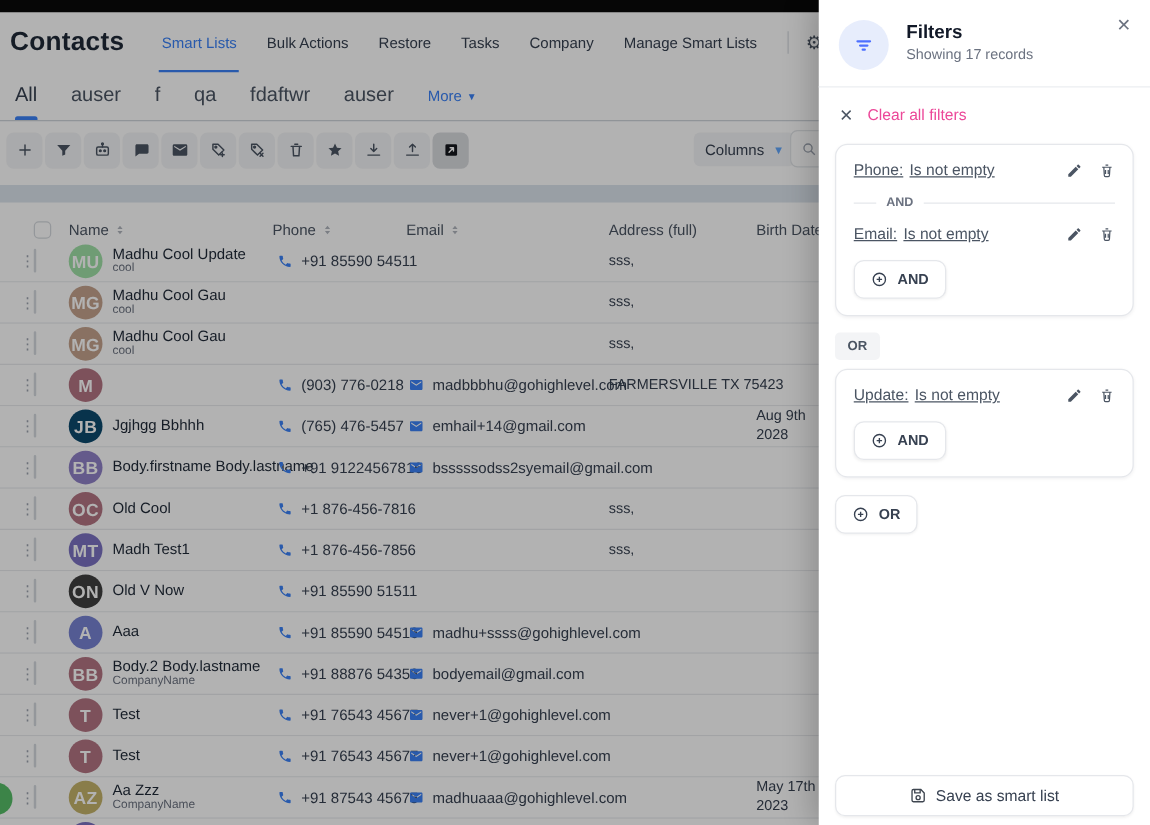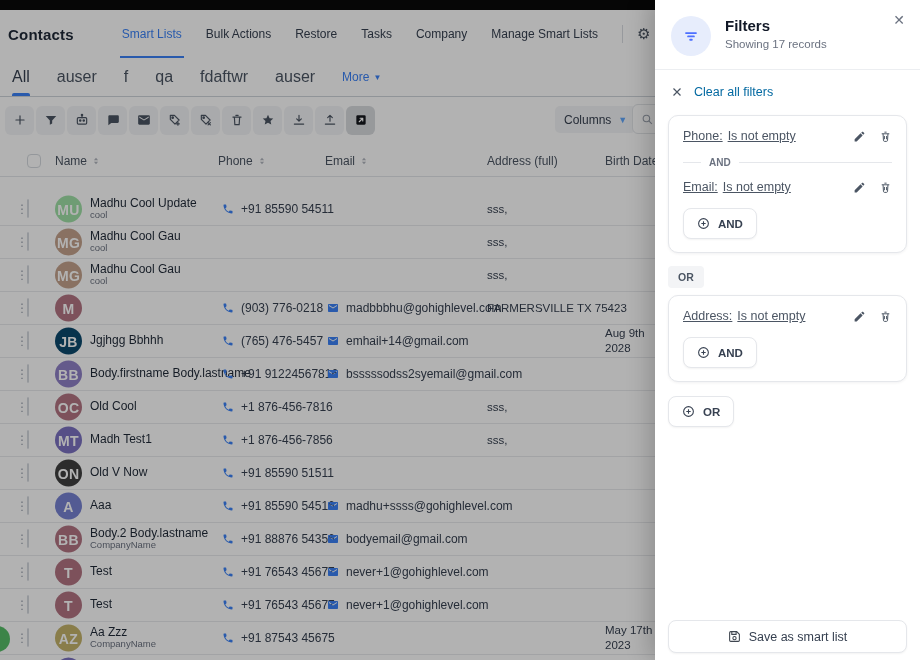--- a/index.html
+++ b/index.html
@@ -2,21 +2,21 @@
 <html><head>
 <meta charset="utf-8">
 <style>
   html,body{margin:0;padding:0}
   body{width:920px;height:660px;overflow:hidden;position:relative;background:#fff;
        font-family:"Liberation Sans",sans-serif;-webkit-font-smoothing:antialiased}
   
   .app{position:absolute;inset:0;background:#fff}
   .topbar{position:absolute;top:0;left:0;right:0;height:10px;background:#0a0a0a}
   .hdr{position:absolute;top:10px;left:0;right:0;height:48px;background:#fff;display:flex;align-items:center;padding:0 8px;box-sizing:border-box}
-  .title{font-size:15px;font-weight:bold;color:#1f2937;margin-right:48px;letter-spacing:.2px}
+  .title{font-size:21px;font-weight:bold;color:#1f2937;margin-right:30px;letter-spacing:.2px}
   .navtabs{display:flex;align-items:center;height:100%}
   .navtab{font-size:12px;color:#374151;margin-right:24px;height:100%;display:flex;align-items:center;position:relative;cursor:pointer;font-weight:500}
   .navtab.active{color:#3b82f6}
   .navtab.active::after{content:"";position:absolute;left:-2px;right:-2px;bottom:0;height:2px;background:#3b82f6}
   .vdiv{width:1px;height:18px;background:#d8dce1;margin:0 14px 0 0}
   .gear{font-size:15px;color:#4b5563}
   .subtabs{position:absolute;top:58px;left:0;right:0;height:39px;display:flex;align-items:center;padding:0 12px;border-bottom:1px solid #cfd4da;box-sizing:border-box;background:#fff}
   .subtab{font-size:16px;color:#4b5563;margin-right:27px;height:100%;display:flex;align-items:center;position:relative}
   .subtab.active{color:#374151;font-weight:500}
   .subtab.active::after{content:"";position:absolute;left:0;right:0;bottom:0;height:3px;background:#3b82f6;border-radius:2px 2px 0 0}
@@ -24,21 +24,21 @@
   .moretab .chev{font-size:8px}
   .toolbar{position:absolute;top:102px;left:0;right:0;height:36px;display:flex;align-items:center;padding:0 5px;box-sizing:border-box;background:#fff}
   .tbtn{width:29px;height:29px;border-radius:6px;background:#f3f4f6;display:flex;align-items:center;justify-content:center;margin-right:2px;color:#4b5563;flex:none}
   .tbtn svg{width:14px;height:14px}
   .tbtn.dark{background:#d9dbdf;color:#15181d}
   .columns{position:absolute;left:555px;top:106px;height:27px;padding:0 9px;border-radius:5px;background:#f3f4f6;display:flex;align-items:center;gap:7px;font-size:12px;color:#374151}
   .columns .chev{color:#60a5fa;font-size:9px}
   .search{position:absolute;left:632px;top:104px;width:90px;height:30px;background:#fff;border:1px solid #e2e5e9;border-radius:6px;display:flex;align-items:center;padding-left:8px;box-sizing:border-box;color:#9ca3af}
   .search svg{width:13px;height:13px}
   .band{position:absolute;top:148px;left:0;right:0;height:14px;background:#dce4ec}
-  .thead{position:absolute;top:145px;left:0;right:0;height:31px;background:#fff;border-bottom:1px solid #e3e6ea}
+  .thead{position:absolute;top:168px;left:0;right:0;height:31px;background:#fff;border-bottom:1px solid #e3e6ea}
   .thcell{position:absolute;top:0;height:31px;display:flex;align-items:center;font-size:12px;color:#4b5563;gap:4px}
   .sorti svg{width:10px;height:10px;display:block}
   .cbx{width:14px;height:14px;border:1.5px solid #d5d9de;border-radius:4px;background:#fff;box-sizing:border-box}
   .rows{position:absolute;top:193px;left:0;right:0;height:467px;overflow:hidden;background:#fff}
   .row{position:relative;height:32px;border-bottom:1px solid #e8eaed;background:#fff;box-sizing:content-box}
   .dots{position:absolute;left:16px;top:50%;transform:translateY(-50%);color:#9ca3af;font-size:12px}
   .rcb{position:absolute;left:27px;top:50%;transform:translateY(-50%)}
   .avatar{position:absolute;left:55px;top:50%;transform:translateY(-50%);width:27px;height:27px;border-radius:50%;color:#fff;font-size:14px;font-weight:bold;display:flex;align-items:center;justify-content:center;letter-spacing:.3px}
   .namewrap{position:absolute;left:90px;top:0;height:100%;display:flex;flex-direction:column;justify-content:center;line-height:1.15}
   .nm{font-size:12px;color:#1f2937}
@@ -52,21 +52,21 @@
   
   .overlay{position:absolute;inset:0;background:rgba(0,0,0,0.30);z-index:50}
   
   .panel{position:absolute;top:0;right:0;width:265px;height:660px;background:#fff;z-index:100;box-shadow:-6px 0 22px rgba(0,0,0,.20);box-sizing:border-box}
   .phead{position:relative;padding:16px 16px 13px;border-bottom:1px solid #eceef1;display:flex;align-items:flex-start}
   .picon{width:40px;height:40px;border-radius:50%;background:#e7edfc;display:flex;align-items:center;justify-content:center;margin-right:14px;flex:none}
   .picon svg{width:20px;height:20px}
   .ptitle{font-size:15px;font-weight:bold;color:#111827;margin-top:1px}
   .psub{font-size:11.5px;color:#6b7280;margin-top:4px}
   .pclose{position:absolute;right:15px;top:13px;font-size:14px;color:#6b7280;line-height:1;cursor:pointer}
-  .clear{display:flex;align-items:center;gap:11px;padding:15px 16px 9px;font-size:12.5px;color:#0369a1;cursor:pointer}
+  .clear{display:flex;align-items:center;gap:11px;padding:15px 16px 9px;font-size:12.5px;color:#ec4899;cursor:pointer}
   .clear svg{width:12px;height:12px;color:#4b5563}
   .card{margin:7px 13px 0;border:1px solid #e5e7eb;border-radius:10px;padding:13px 14px 13px;box-shadow:0 1px 3px rgba(16,24,40,.06);background:#fff}
   .cond{display:flex;align-items:center;font-size:12.5px;color:#4b5563}
   .cond .lbl{text-decoration:underline;cursor:pointer}
   .cond .fld{margin-right:5px}
   .cicons{margin-left:auto;display:flex;gap:13px;color:#4b5563}
   .cicons svg{width:13px;height:13px;cursor:pointer}
   .andsep{display:flex;align-items:center;gap:8px;color:#6b7280;font-size:10px;font-weight:bold;margin:14px 0 12px}
   .andsep::before{content:"";width:18px;height:1px;background:#e5e7eb}
   .andsep::after{content:"";flex:1;height:1px;background:#e5e7eb}
@@ -526,20 +526,28 @@
           <span class="sub">CompanyName</span>
         </span>
         <span class="pcell">
           <span style="display:flex;width:12px">
             <svg viewBox="0 0 24 24" fill="currentColor" stroke="none">
               <path d="M6.6 10.8c1.5 2.9 3.7 5.1 6.6 6.6l2.2-2.2c.3-.3.7-.4 1-.2 1.1.4 2.3.6 3.6.6.6 0 1 .4 1 1V20c0 .6-.4 1-1 1C10.6 21 3 13.4 3 4c0-.6.4-1 1-1h3.5c.6 0 1 .4 1 1 0 1.2.2 2.4.6 3.6.1.3 0 .7-.2 1l-2.3 2.2z"></path>
             </svg>
           </span>
           <span>+91 87543 45675</span>
         </span>
+        <span class="ecell">
+          <span style="display:flex;width:12px">
+            <svg viewBox="0 0 24 24" fill="currentColor" stroke="none">
+              <path d="M20 4H4C2.9 4 2 4.9 2 6v12c0 1.1.9 2 2 2h16c1.1 0 2-.9 2-2V6c0-1.1-.9-2-2-2zm0 4l-8 5-8-5V6l8 5 8-5v2z"></path>
+            </svg>
+          </span>
+          <span>madhuaaa@gohighlevel.com</span>
+        </span>
         <span class="bd">May 17th 2023</span>
       </div>
       <div class="row">
         <span class="avatar" style="background:#7b72c2"></span>
       </div>
     </div>
 
   <div class="fab"></div>
 </div>
 
@@ -600,21 +608,21 @@
         </svg>
       <span>AND</span>
     </div>
   </div>
 
   <div class="orbadge">OR</div>
 
   
   <div class="card">
     <div class="cond">
-      <span class="lbl"><span class="fld">Address:</span><span>Is not empty</span></span>
+      <span class="lbl"><span class="fld">Update:</span><span>Is not empty</span></span>
       <span class="cicons">
         <svg viewBox="0 0 24 24" fill="currentColor">
             <path d="M3 17.2V21h3.8L17.8 10 14 6.2 3 17.2zM20.7 7c.4-.4.4-1 0-1.4l-2.3-2.3c-.4-.4-1-.4-1.4 0l-1.8 1.8 3.7 3.7L20.7 7z"></path>
           </svg>
         <svg viewBox="0 0 24 24" fill="none" stroke="currentColor" stroke-width="1.8">
             <path d="M5 7h14M10 4h4M7.5 7l.7 12c0 1 .8 2 1.8 2h4c1 0 1.8-1 1.8-2l.7-12M10 11v6M14 11v6"></path>
           </svg>
       </span>
     </div>
     <div class="pillbtn">

